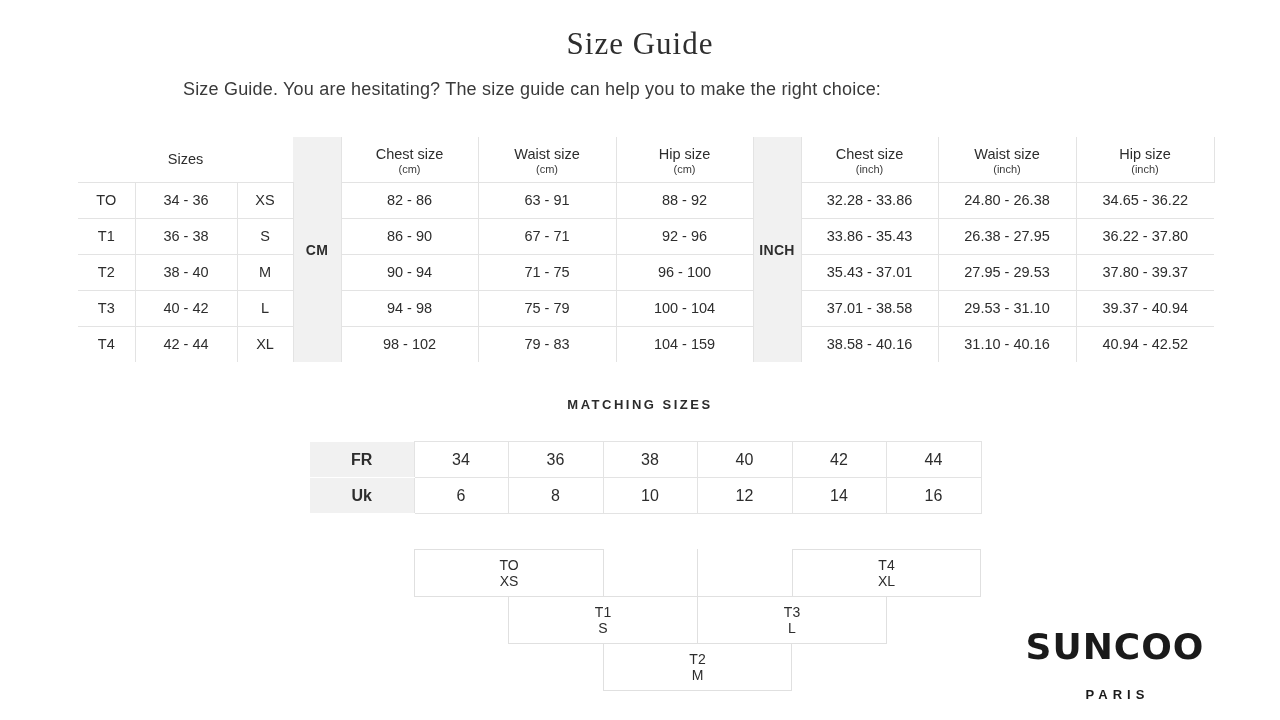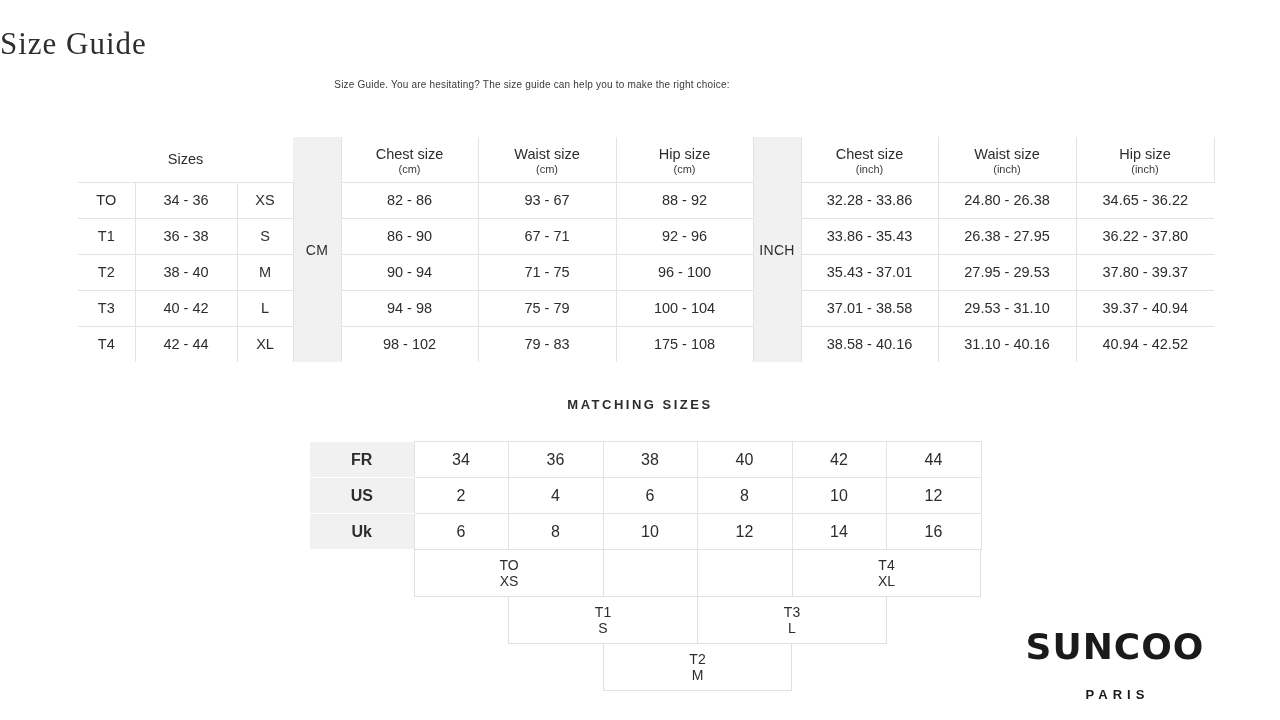--- a/index.html
+++ b/index.html
@@ -2,41 +2,41 @@
 <html><head>
 <meta charset="utf-8">
 <style>
   html,body{margin:0;padding:0;background:#ffffff;}
   .canvas{
     position:relative;width:1280px;height:720px;background:#ffffff;overflow:hidden;
     font-family:"Liberation Sans", sans-serif;color:#2d2d2d;
     --line:#e3e3e3;--band:#f1f1f1;--ink:#2d2d2d;
   }
   .page-title{
-    position:absolute;top:26px;left:0;width:1280px;text-align:left;
+    position:absolute;top:26px;left:0;width:1280px;text-align:center;
     font-family:"Liberation Serif", serif;font-size:31px;letter-spacing:1px;color:#2e2e2e;
   }
   .page-subtitle{
     position:absolute;top:79px;left:0;width:1064px;text-align:center;
-    font-size:10px;color:#3a3a3a;letter-spacing:.2px;
+    font-size:18px;color:#3a3a3a;letter-spacing:.2px;
   }
   
   .size-table{
     position:absolute;left:78px;top:137px;width:1136px;
     border-collapse:collapse;table-layout:fixed;
     font-size:14.5px;color:var(--ink);text-align:center;
   }
   .size-table td{padding:0;vertical-align:middle;}
   .size-table tr.hdr{height:45px;}
   .size-table tr.rw{height:36px;}
   td.h-sizes{border-bottom:1px solid var(--line);}
   td.h-meas{border-bottom:1px solid var(--line);border-left:1px solid var(--line);border-right:1px solid var(--line);}
   td.h-meas .ht{line-height:17px;padding-top:3px;}
   td.h-meas .hu{font-size:11px;line-height:13px;color:#3a3a3a;}
-  td.band{background:var(--band);font-weight:normal;font-size:14px;letter-spacing:.3px;}
+  td.band{background:var(--band);font-weight:bold;font-size:14px;letter-spacing:.3px;}
   .size-table tr.rw td{border:1px solid var(--line);border-bottom:none;}
   .size-table tr.rw td:first-child{border-left:none;}
   .size-table tr.rw td:last-child{border-right:none;}
   
   .match-heading{
     position:absolute;top:397px;left:0;width:1280px;text-align:center;
     font-size:13px;font-weight:bold;letter-spacing:2.5px;color:#2b2b2b;
   }
   .match-table{
     position:absolute;left:310px;top:441px;width:671px;
@@ -120,21 +120,21 @@
       <td class="h-meas">
         <div class="ht">Hip size</div>
         <div class="hu">(inch)</div>
       </td>
     </tr>
     <tr class="rw">
       <td>TO</td>
       <td>34 - 36</td>
       <td>XS</td>
       <td>82 - 86</td>
-      <td>93 - 67</td>
+      <td>63 - 91</td>
       <td>88 - 92</td>
       <td>32.28 - 33.86</td>
       <td>24.80 - 26.38</td>
       <td>34.65 - 36.22</td>
     </tr>
     <tr class="rw">
       <td>T1</td>
       <td>36 - 38</td>
       <td>S</td>
       <td>86 - 90</td>
@@ -165,21 +165,21 @@
       <td>37.01 - 38.58</td>
       <td>29.53 - 31.10</td>
       <td>39.37 - 40.94</td>
     </tr>
     <tr class="rw">
       <td>T4</td>
       <td>42 - 44</td>
       <td>XL</td>
       <td>98 - 102</td>
       <td>79 - 83</td>
-      <td>175 - 108</td>
+      <td>104 - 159</td>
       <td>38.58 - 40.16</td>
       <td>31.10 - 40.16</td>
       <td>40.94 - 42.52</td>
     </tr>
   </tbody>
     </table>
 
   <div class="match-heading">MATCHING SIZES</div>
 
   <table class="match-table">
@@ -196,29 +196,20 @@
         <tr>
       <td class="lbl">FR</td>
       <td>34</td>
       <td>36</td>
       <td>38</td>
       <td>40</td>
       <td>42</td>
       <td>44</td>
     </tr>
     <tr>
-      <td class="lbl">US</td>
-      <td>2</td>
-      <td>4</td>
-      <td>6</td>
-      <td>8</td>
-      <td>10</td>
-      <td>12</td>
-    </tr>
-    <tr>
       <td class="lbl">Uk</td>
       <td>6</td>
       <td>8</td>
       <td>10</td>
       <td>12</td>
       <td>14</td>
       <td>16</td>
     </tr>
   </tbody>
     </table>

